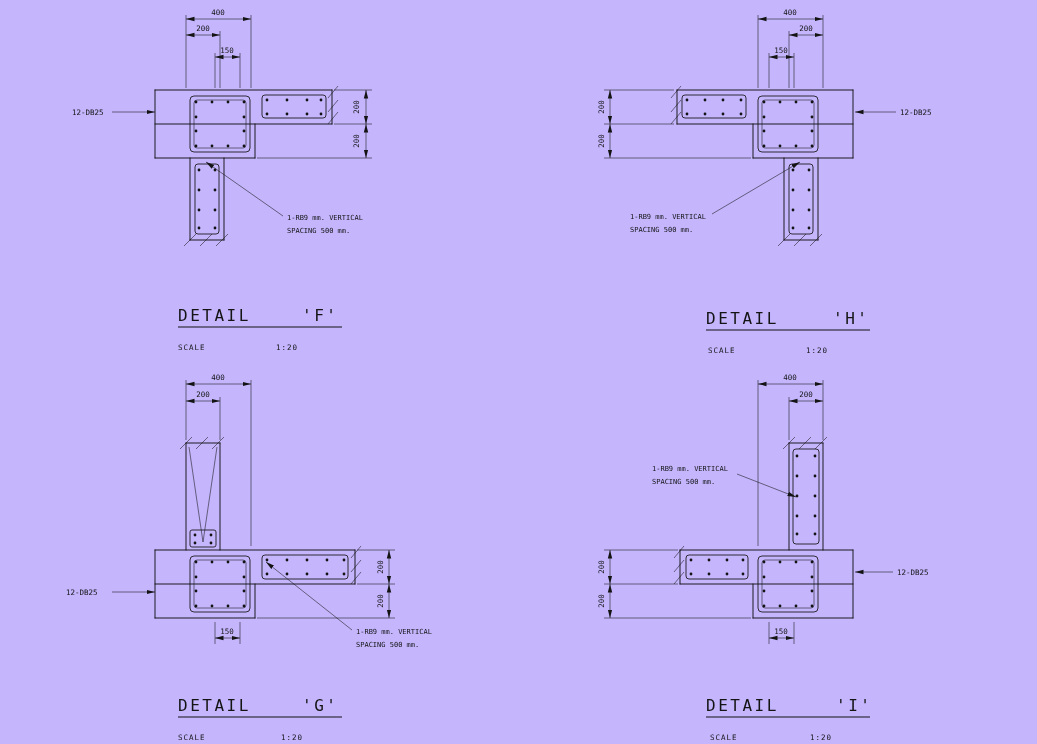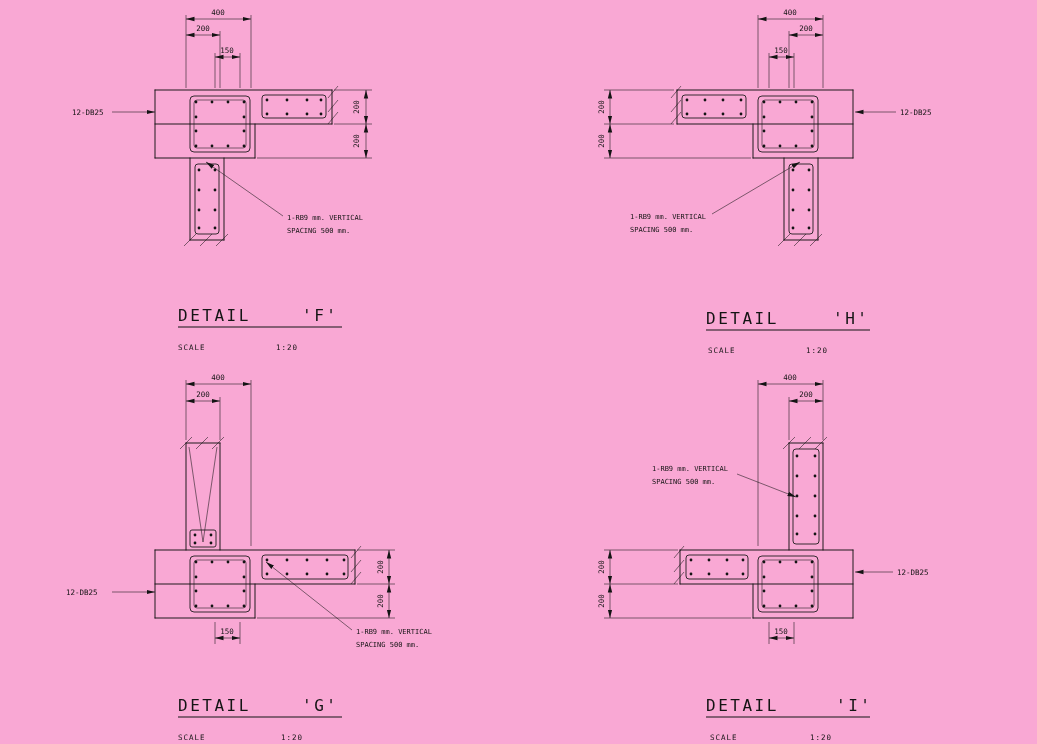--- a/index.html
+++ b/index.html
@@ -1,17 +1,17 @@
 <!DOCTYPE html>
 <html><head>
 <meta charset="utf-8">
 <style>
   html,body{margin:0;padding:0;background:#e8e8e8;}
   .sheet{
-    width:1037px;height:744px;background:#f9a8d4;position:relative;overflow:hidden;
+    width:1037px;height:744px;background:#c4b5fd;position:relative;overflow:hidden;
     font-family:"DejaVu Sans Mono","Liberation Mono",monospace;
   }
   svg{display:block}
   
   .ln{stroke:#141414;stroke-width:0.95;fill:none;stroke-linecap:round}
   .st{stroke:#141414;stroke-width:0.85;fill:none}
   .tn{stroke:#141414;stroke-width:0.55;fill:none}
   .ul{stroke:#141414;stroke-width:1.2;fill:none}
   .dots{fill:#141414;stroke:none}
   text{fill:#141414;font-family:"DejaVu Sans Mono","Liberation Mono",monospace}

